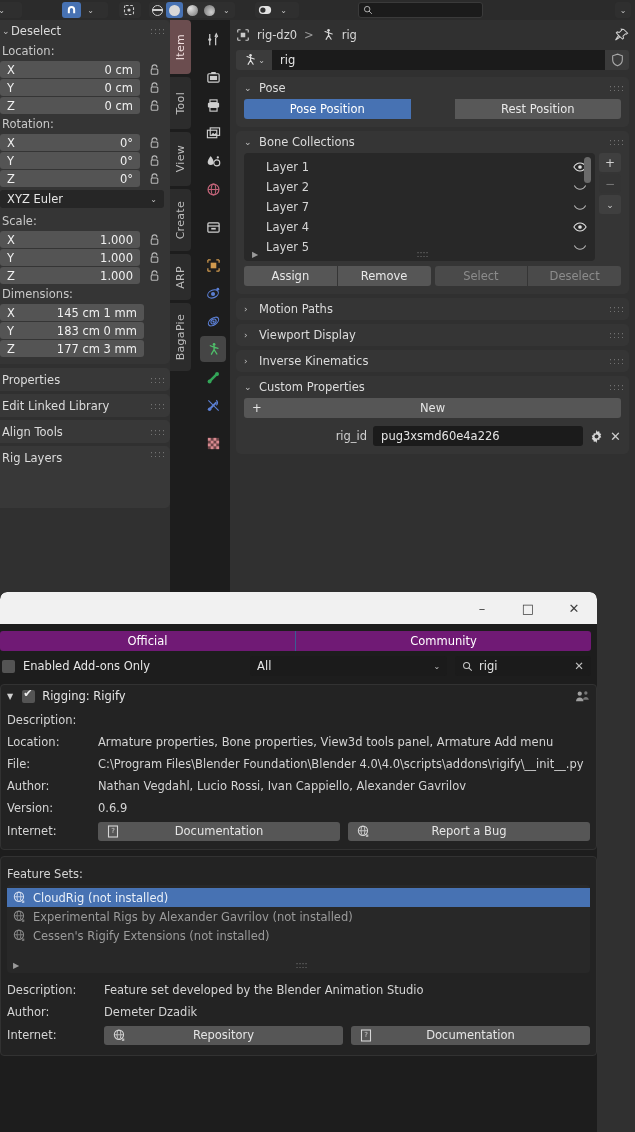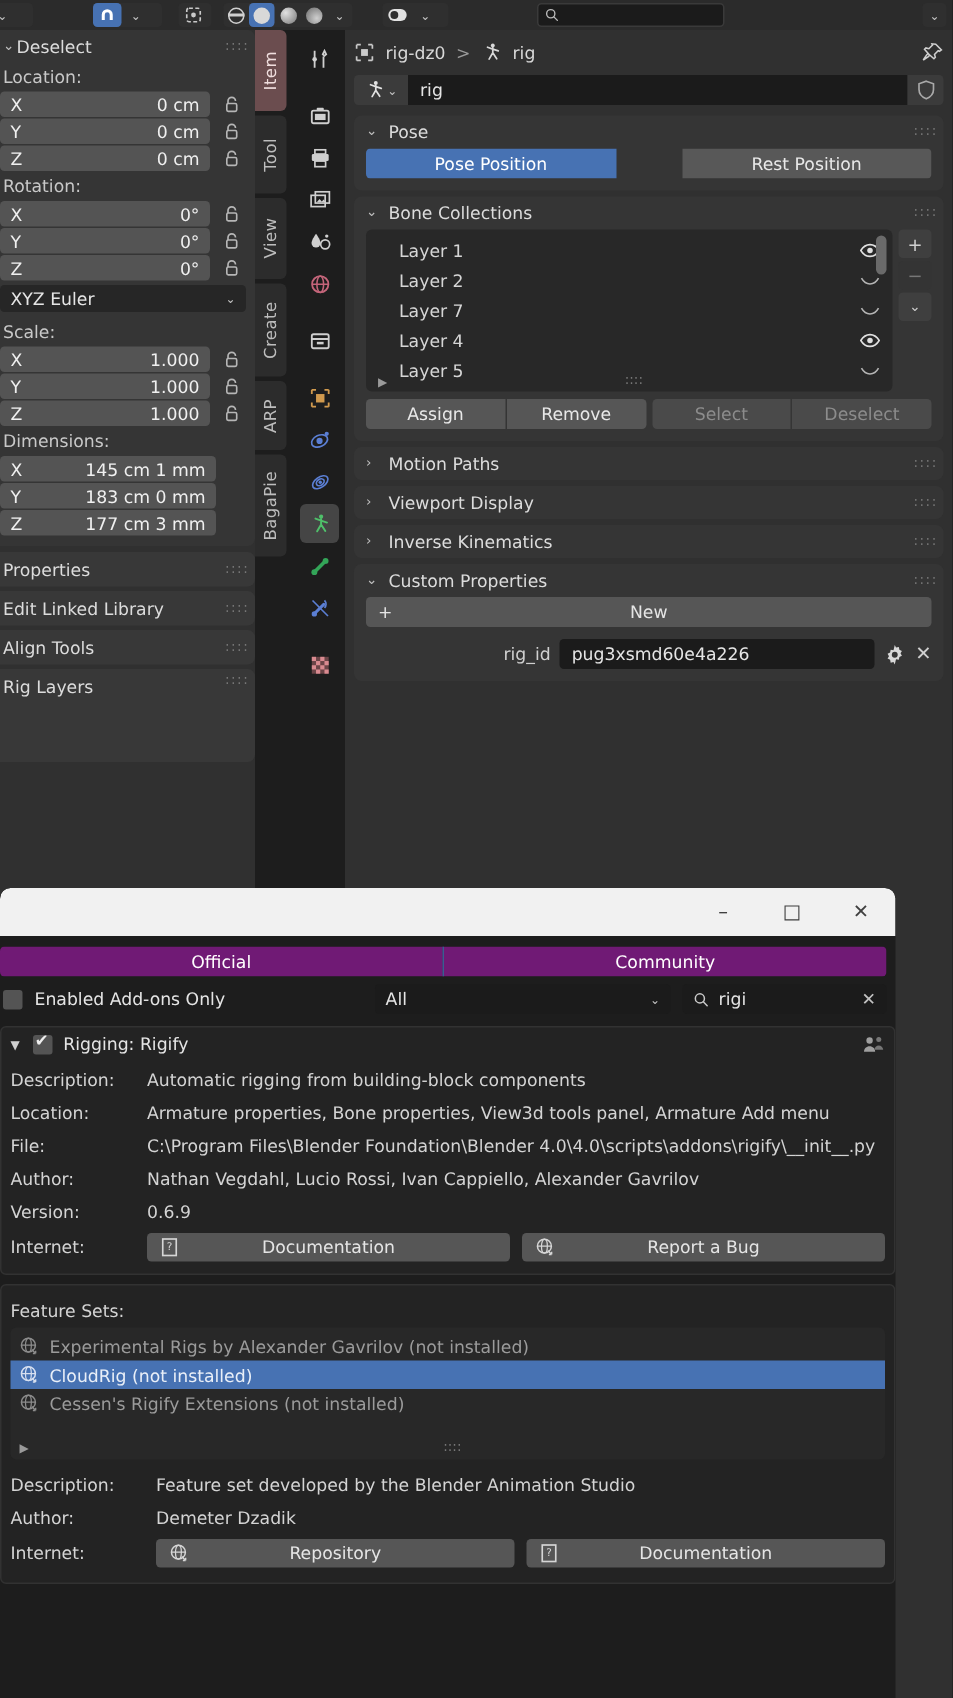--- a/index.html
+++ b/index.html
@@ -751,21 +751,20 @@
                 <path d="M1 12c0-2.4 1.8-4 4-4s4 1.6 4 4z" fill="#9f9f9f"></path>
                 <circle cx="11.6" cy="3.2" r="1.8" fill="#767676"></circle>
                 <path d="M8.4 10.6c.2-1.8 1.6-3 3.2-3s3 1.2 3.2 3z" fill="#767676"></path>
               </svg>
           </span>
         </div>
 
         <div class="infogrid">
           <div class="irow">
             <div class="ikey">Description:</div>
-            <div class="ival">Automatic rigging from building-block components</div>
           </div>
           <div class="irow">
             <div class="ikey">Location:</div>
             <div class="ival">Armature properties, Bone properties, View3d tools panel, Armature Add menu</div>
           </div>
           <div class="irow">
             <div class="ikey">File:</div>
             <div class="ival">C:\Program Files\Blender Foundation\Blender 4.0\4.0\scripts\addons\rigify\__init__.py</div>
           </div>
           <div class="irow">
@@ -801,41 +800,41 @@
               </div>
             </div>
           </div>
         </div>
       </div>
 
       <div class="prefsec">
         <div class="plab">Feature Sets:</div>
 
         <div class="fslist">
+          <div class="fsrow sel">
+            <span>
+              <svg width="13" height="13" viewBox="0 0 14 14">
+                  <circle cx="6.4" cy="6.2" r="5" fill="none" stroke="#d6dff0" stroke-width="1.1"></circle>
+                  <ellipse cx="6.4" cy="6.2" rx="2.1" ry="5" fill="none" stroke="#d6dff0" stroke-width=".9"></ellipse>
+                  <path d="M1.4 6.2h10" stroke="#d6dff0" stroke-width=".9"></path>
+                  <path d="M8.8 9.4l2.8 2.8M11.6 12.2v-2M11.6 12.2h-2" stroke="#d6dff0" stroke-width="1"></path>
+                </svg>
+            </span>
+            <span>CloudRig (not installed)</span>
+          </div>
           <div class="fsrow">
             <span>
               <svg width="13" height="13" viewBox="0 0 14 14">
                   <circle cx="6.4" cy="6.2" r="5" fill="none" stroke="#8c8c8c" stroke-width="1.1"></circle>
                   <ellipse cx="6.4" cy="6.2" rx="2.1" ry="5" fill="none" stroke="#8c8c8c" stroke-width=".9"></ellipse>
                   <path d="M1.4 6.2h10" stroke="#8c8c8c" stroke-width=".9"></path>
                   <path d="M8.8 9.4l2.8 2.8M11.6 12.2v-2M11.6 12.2h-2" stroke="#8c8c8c" stroke-width="1"></path>
                 </svg>
             </span>
             <span>Experimental Rigs by Alexander Gavrilov (not installed)</span>
-          </div>
-          <div class="fsrow sel">
-            <span>
-              <svg width="13" height="13" viewBox="0 0 14 14">
-                  <circle cx="6.4" cy="6.2" r="5" fill="none" stroke="#d6dff0" stroke-width="1.1"></circle>
-                  <ellipse cx="6.4" cy="6.2" rx="2.1" ry="5" fill="none" stroke="#d6dff0" stroke-width=".9"></ellipse>
-                  <path d="M1.4 6.2h10" stroke="#d6dff0" stroke-width=".9"></path>
-                  <path d="M8.8 9.4l2.8 2.8M11.6 12.2v-2M11.6 12.2h-2" stroke="#d6dff0" stroke-width="1"></path>
-                </svg>
-            </span>
-            <span>CloudRig (not installed)</span>
           </div>
           <div class="fsrow">
             <span>
               <svg width="13" height="13" viewBox="0 0 14 14">
                   <circle cx="6.4" cy="6.2" r="5" fill="none" stroke="#8c8c8c" stroke-width="1.1"></circle>
                   <ellipse cx="6.4" cy="6.2" rx="2.1" ry="5" fill="none" stroke="#8c8c8c" stroke-width=".9"></ellipse>
                   <path d="M1.4 6.2h10" stroke="#8c8c8c" stroke-width=".9"></path>
                   <path d="M8.8 9.4l2.8 2.8M11.6 12.2v-2M11.6 12.2h-2" stroke="#8c8c8c" stroke-width="1"></path>
                 </svg>
             </span>

